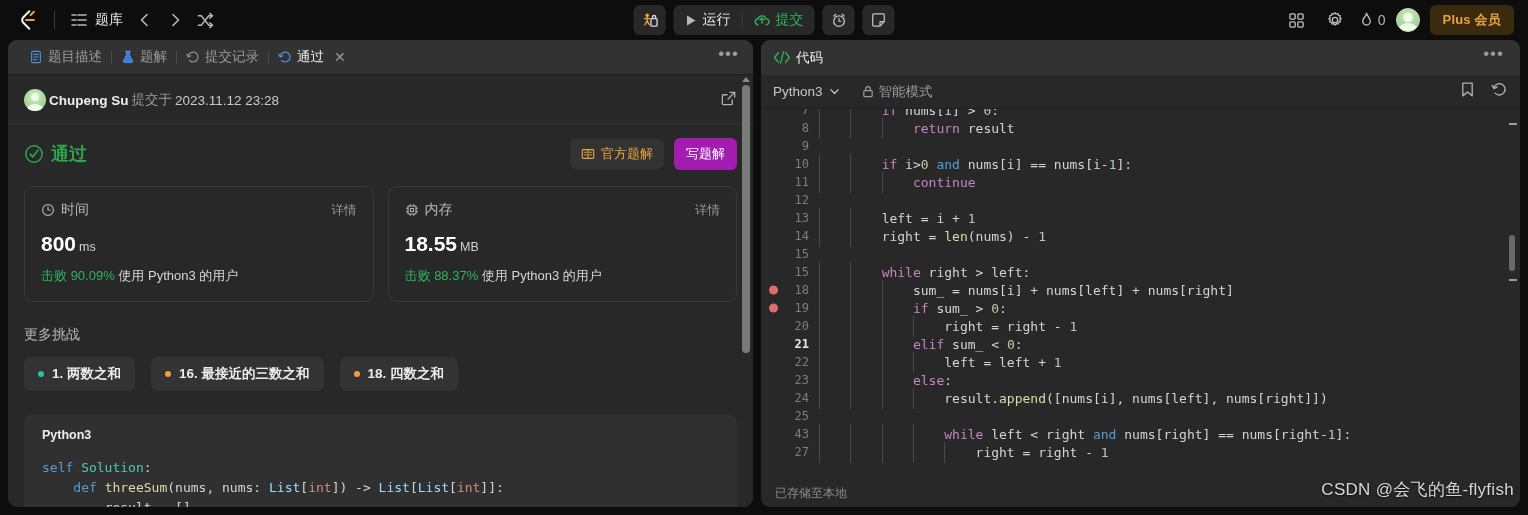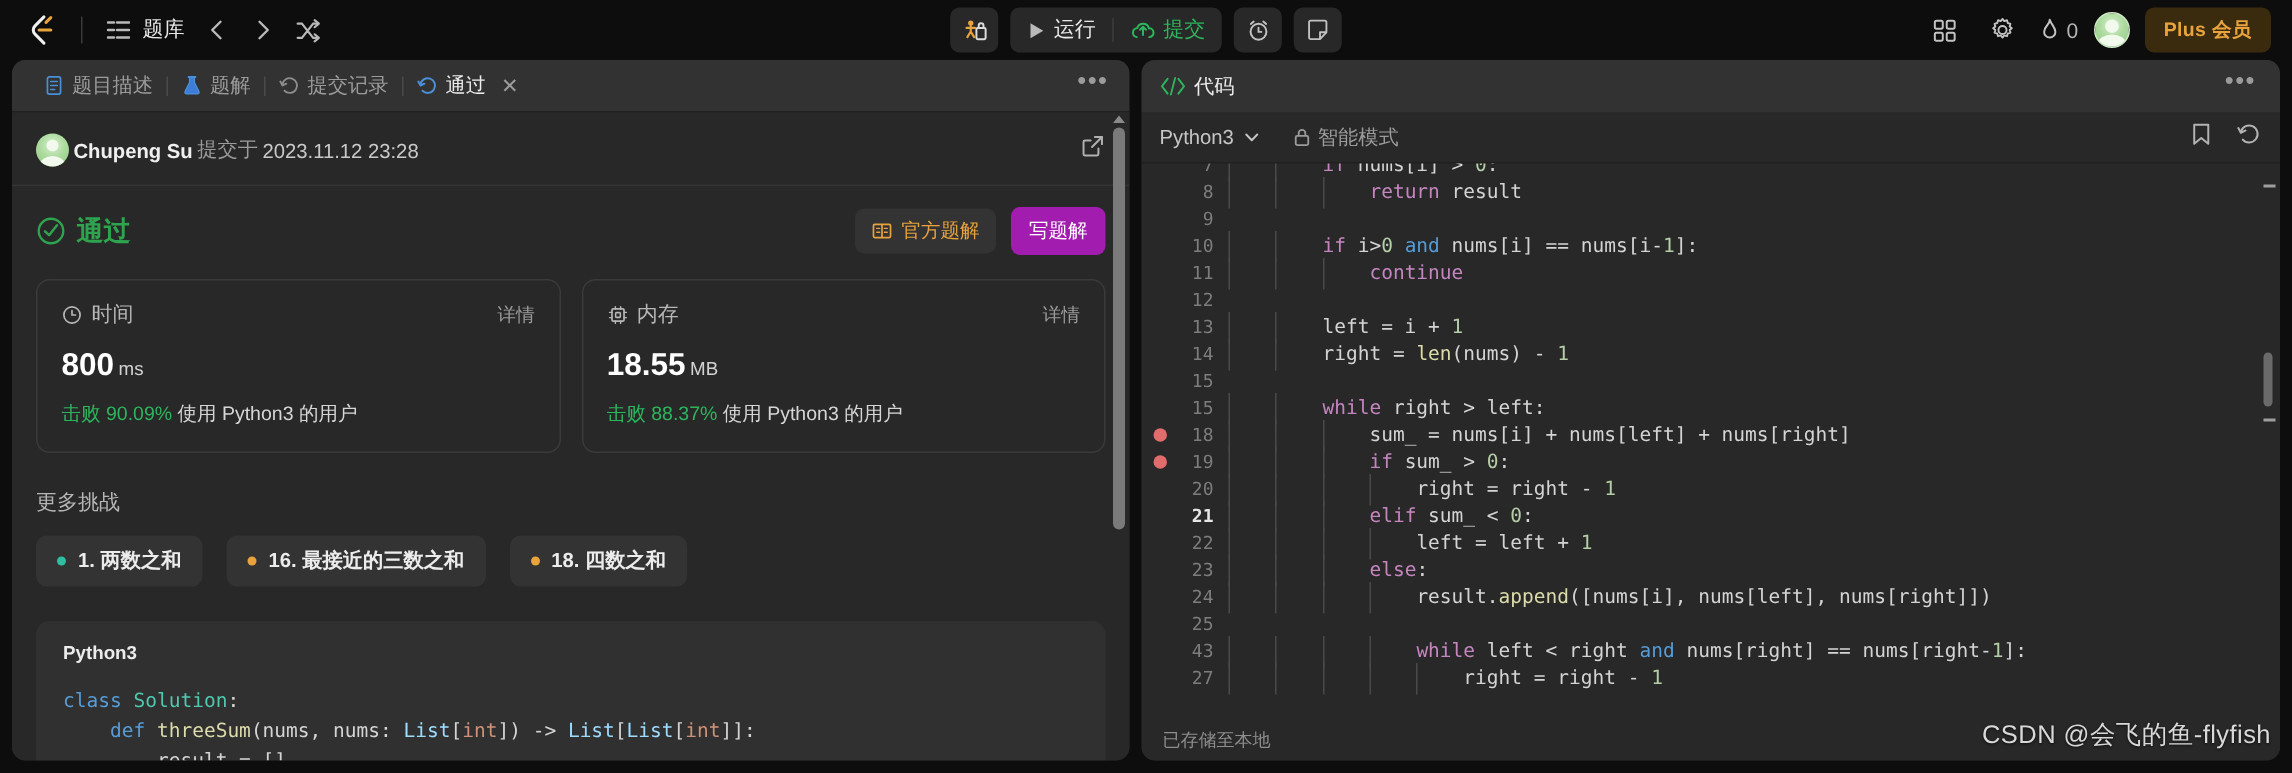--- a/index.html
+++ b/index.html
@@ -398,21 +398,21 @@
                 <span>16. 最接近的三数之和</span>
               </div>
               <div class="chip">
                 <span class="dot" style="background:#e8a33d"></span>
                 <span>18. 四数之和</span>
               </div>
             </div>
 
             <div class="code-card">
               <div class="code-card-lang">Python3</div>
-              <div class="code-pre"><span class="kw2">class</span> <span class="cls">Solution</span><span class="pt">:</span>
+              <div class="code-pre"><span class="kw2">self</span> <span class="cls">Solution</span><span class="pt">:</span>
     <span class="kw2">def</span> <span class="fn">threeSum</span><span class="pt">(</span><span class="pt">nums, nums: </span><span class="pl">List</span><span class="pt">[</span><span class="ty">int</span><span class="pt">]) -&gt; </span><span class="pl">List</span><span class="pt">[</span><span class="pl">List</span><span class="pt">[</span><span class="ty">int</span><span class="pt">]]:</span>
         <span class="pt">result = []</span>
         </div>
             </div>
           </div>
         </div>
 
         <div class="lscroll">
           <div class="arrow-up"></div>
           <div class="thumb"></div>

